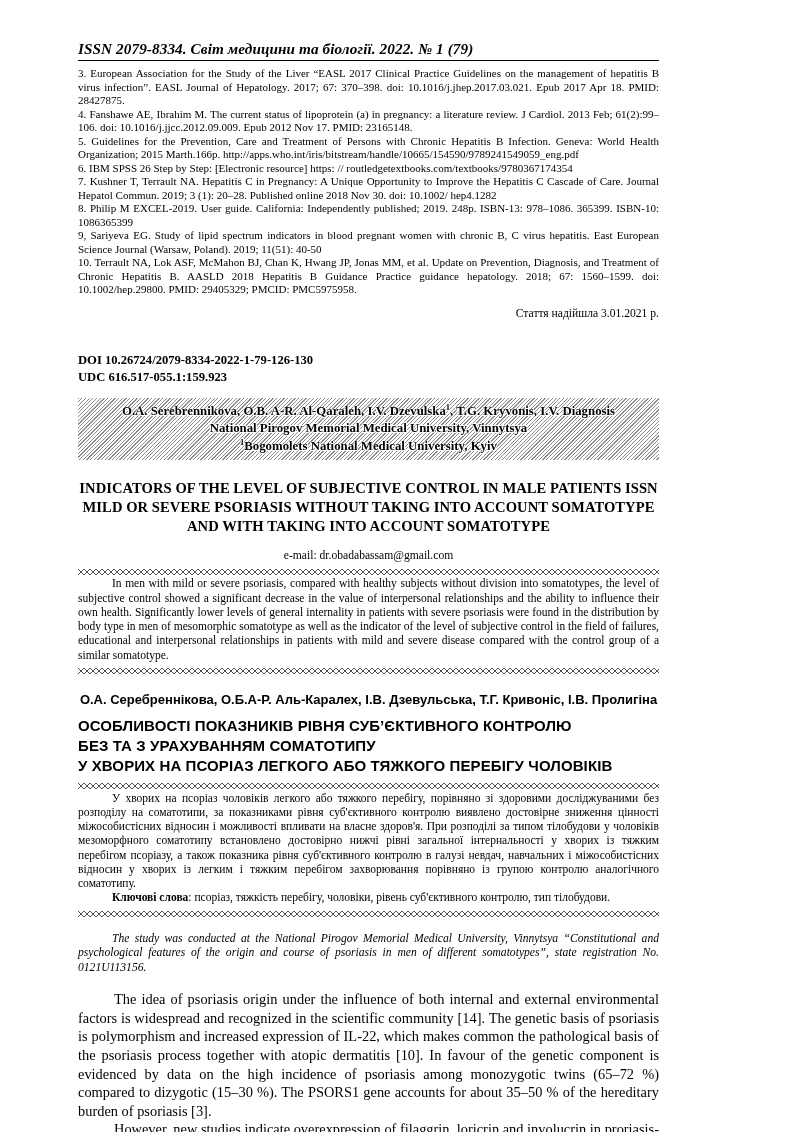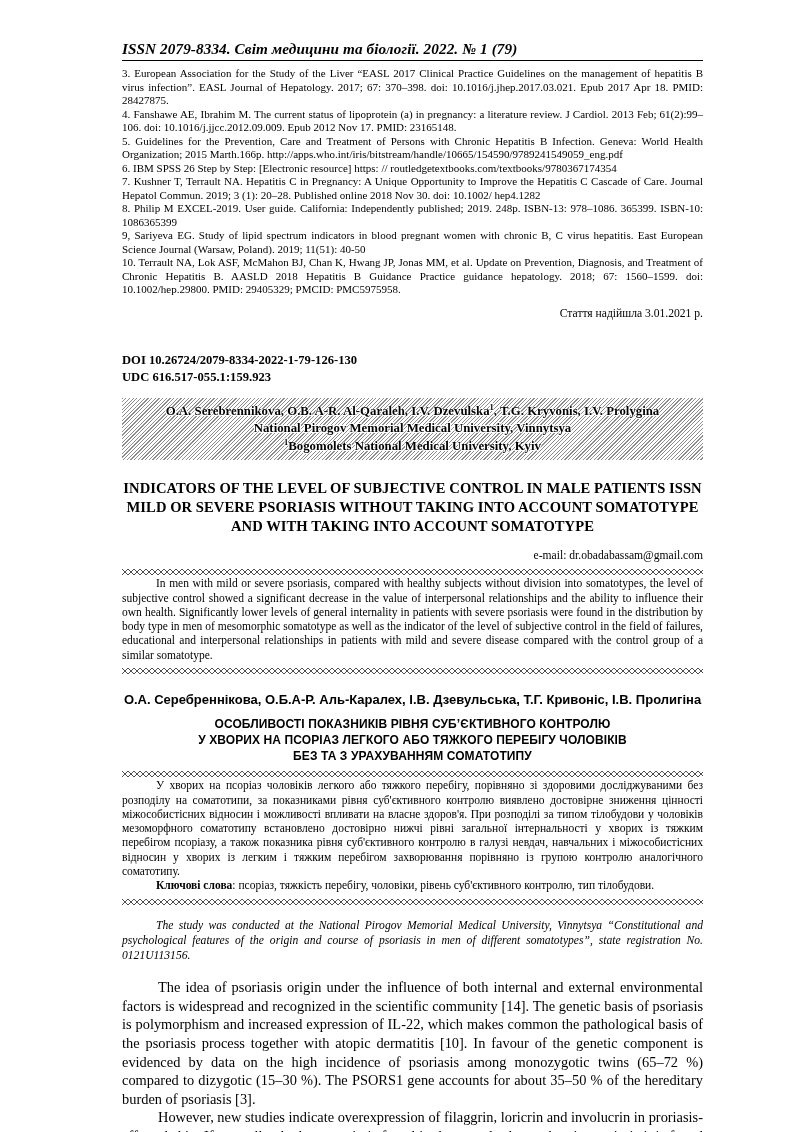--- a/index.html
+++ b/index.html
@@ -14,21 +14,20 @@
     color: #000000;
     position: relative;
     overflow: hidden;
   }
   .page {
     width: 730px;
     height: 1132px;
     box-sizing: border-box;
     padding: 40px 71px 12px 78px;
     position: relative;
-    margin-left: 44px;
   }
 
   
   .running-head {
     font-style: italic;
     font-weight: bold;
     font-size: 15.2px;
     letter-spacing: 0.1px;
     padding-bottom: 3px;
     line-height: 1.15;
@@ -91,21 +90,21 @@
   .title-en {
     margin-top: 19px;
     text-align: center;
     font-weight: bold;
     font-size: 14.6px;
     line-height: 1.30;
     letter-spacing: 0.05px;
   }
   .email {
     margin-top: 14px;
-    text-align: right;
+    text-align: center;
     font-size: 11.6px;
   }
 
   
   .zig {
     height: 7px;
     margin: 6px 0 1px 0;
     background-repeat: repeat-x;
     background-position: 0 center;
     background-size: 6px 6px;
@@ -128,24 +127,23 @@
   .authors-ua {
     margin-top: 17px;
     text-align: center;
     font-family: "Liberation Sans", "DejaVu Sans", sans-serif;
     font-weight: bold;
     font-size: 13px;
     line-height: 1.25;
   }
   .title-ua {
     margin-top: 8px;
-    text-align: center;
     font-family: "Liberation Sans", "DejaVu Sans", sans-serif;
     font-weight: bold;
-    font-size: 12px;
+    font-size: 15px;
     line-height: 1.34;
     letter-spacing: 0.1px;
   }
 
   
   .funding {
     margin-top: 14px;
     font-style: italic;
     font-size: 11.6px;
     line-height: 1.26;
@@ -189,21 +187,21 @@
   </div>
 
   <div class="received">Стаття надійшла 3.01.2021 р.</div>
 
   <div class="ids">
     <div>DOI 10.26724/2079-8334-2022-1-79-126-130</div>
     <div>UDC 616.517-055.1:159.923</div>
   </div>
 
   <div class="author-block">
-    <span class="ln"><span>O.A. Serebrennikova, O.B. A-R. Al-Qaraleh, I.V. Dzevulska</span><sup>1</sup><span>, T.G. Kryvonis, I.V. Prolygina</span></span>
+    <span class="ln"><span>O.A. Serebrennikova, O.B. A-R. Al-Qaraleh, I.V. Dzevulska</span><sup>1</sup><span>, T.G. Kryvonis, I.V. Diagnosis</span></span>
     <span class="ln">National Pirogov Memorial Medical University, Vinnytsya</span>
     <span class="ln"><sup>1</sup><span>Bogomolets National Medical University, Kyiv</span></span>
   </div>
 
   <div class="title-en">
     <div>INDICATORS OF THE LEVEL OF SUBJECTIVE CONTROL IN MALE PATIENTS ISSN</div>
     <div>MILD OR SEVERE PSORIASIS WITHOUT TAKING INTO ACCOUNT SOMATOTYPE</div>
     <div>AND WITH TAKING INTO ACCOUNT SOMATOTYPE</div>
   </div>
 
@@ -214,22 +212,22 @@
   <div class="abstract">
     <p>In men with mild or severe psoriasis, compared with healthy subjects without division into somatotypes, the level of subjective control showed a significant decrease in the value of interpersonal relationships and the ability to influence their own health. Significantly lower levels of general internality in patients with severe psoriasis were found in the distribution by body type in men of mesomorphic somatotype as well as the indicator of the level of subjective control in the field of failures, educational and interpersonal relationships in patients with mild and severe disease compared with the control group of a similar somatotype.</p>
   </div>
 
   <div class="zig"></div>
 
   <div class="authors-ua">О.А. Серебреннікова, О.Б.А-Р. Аль-Каралех, І.В. Дзевульська, Т.Г. Кривоніс, І.В. Пролигіна</div>
 
   <div class="title-ua">
     <div>ОСОБЛИВОСТІ ПОКАЗНИКІВ РІВНЯ СУБ’ЄКТИВНОГО КОНТРОЛЮ</div>
+    <div>БЕЗ ТА З УРАХУВАННЯМ СОМАТОТИПУ</div>
     <div>У ХВОРИХ НА ПСОРІАЗ ЛЕГКОГО АБО ТЯЖКОГО ПЕРЕБІГУ ЧОЛОВІКІВ</div>
-    <div>БЕЗ ТА З УРАХУВАННЯМ СОМАТОТИПУ</div>
   </div>
 
   <div class="zig"></div>
 
   <div class="abstract">
     <p>У хворих на псоріаз чоловіків легкого або тяжкого перебігу, порівняно зі здоровими досліджуваними без розподілу на соматотипи, за показниками рівня суб'єктивного контролю виявлено достовірне зниження цінності міжособистісних відносин і можливості впливати на власне здоров'я. При розподілі за типом тілобудови у чоловіків мезоморфного соматотипу встановлено достовірно нижчі рівні загальної інтернальності у хворих із тяжким перебігом псоріазу, а також показника рівня суб'єктивного контролю в галузі невдач, навчальних і міжособистісних відносин у хворих із легким і тяжким перебігом захворювання порівняно із групою контролю аналогічного соматотипу.</p>
     <p class="kw"><b>Ключові слова</b><span>: псоріаз, тяжкість перебігу, чоловіки, рівень суб'єктивного контролю, тип тілобудови.</span></p>
   </div>
 
   <div class="zig"></div>

